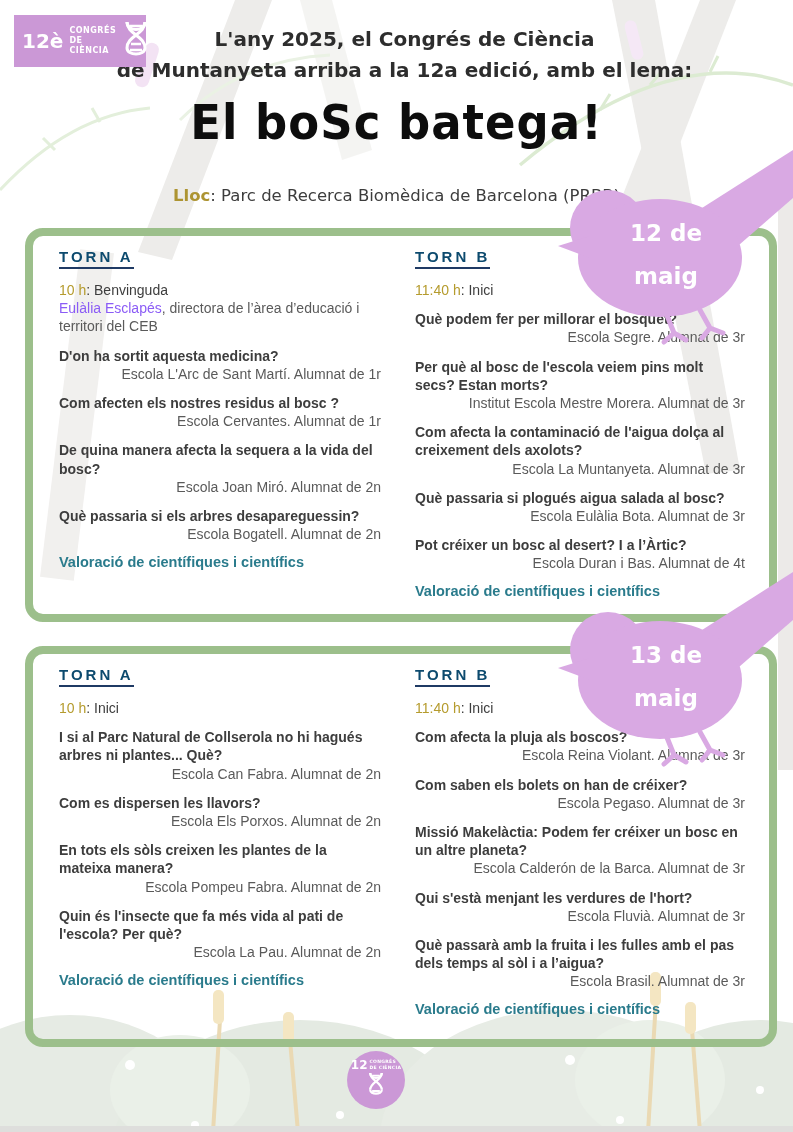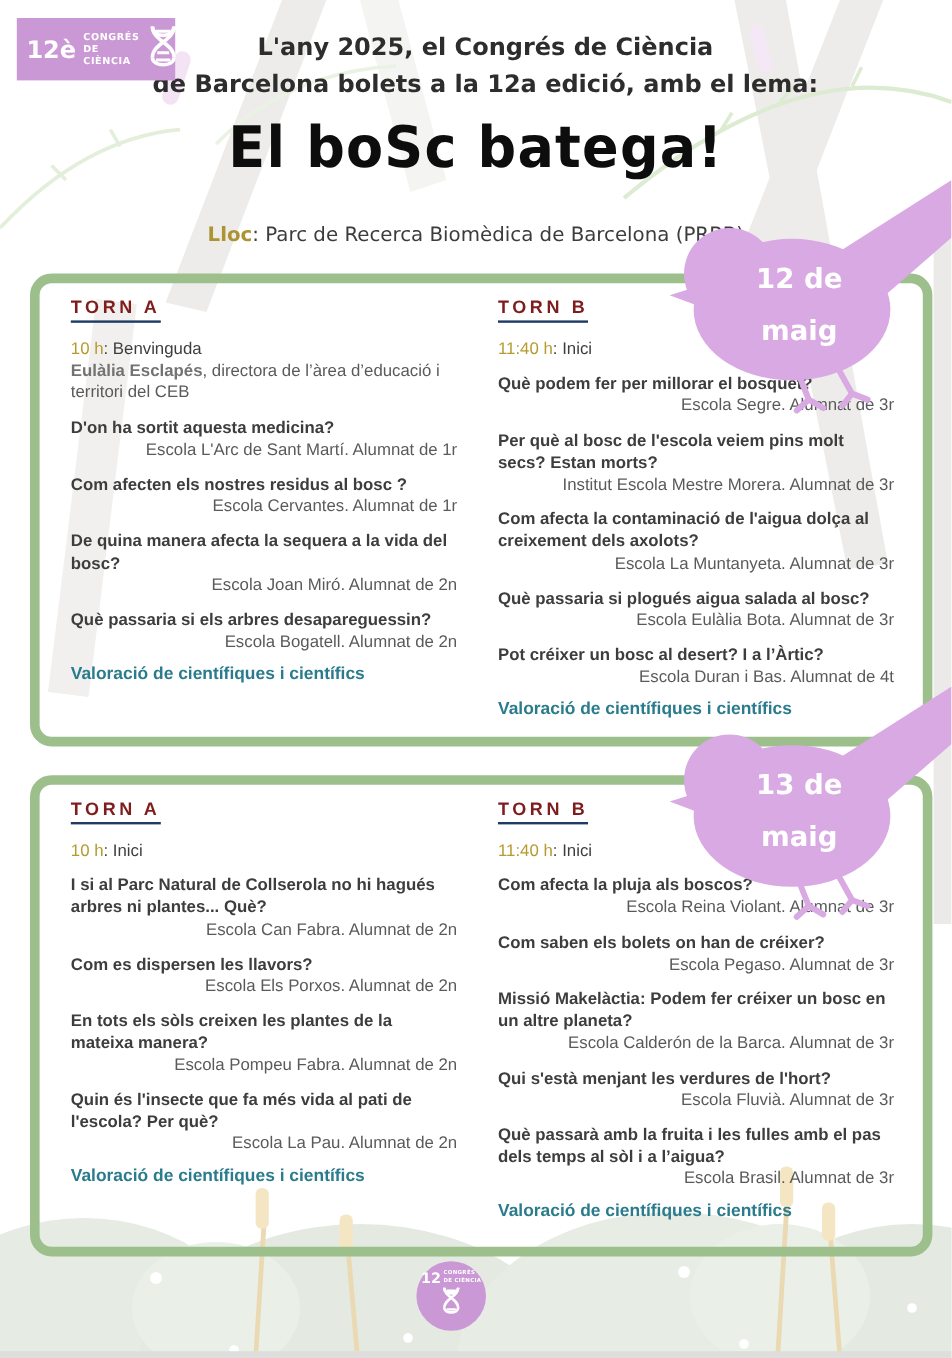--- a/index.html
+++ b/index.html
@@ -38,28 +38,28 @@
   .day-box{
     position:absolute;left:25px;width:752px;box-sizing:border-box;z-index:1;
     border:8px solid #9cbf8b;border-radius:18px;
     padding:12px 24px 8px 26px;display:flex;gap:34px;background:transparent;
   }
   .box-day1{top:228px;height:394px;}
   .box-day2{top:646px;height:401px;}
   .col-a{width:322px;flex:0 0 auto;}
   .col-b{flex:1;}
   .torn-heading{
-    display:inline-block;font-size:15px;font-weight:bold;color:#7f1d1d;
+    display:inline-block;font-size:15px;font-weight:bold;color:#0c4a6e;
     letter-spacing:3px;border-bottom:2.5px solid #1f3a64;padding-bottom:2px;margin-bottom:12px;
   }
   .time-line{font-size:14px;font-weight:normal;color:#3d3d3d;line-height:1.3;}
   .time-label{color:#b59b2d;}
   .opening-block{margin-bottom:11px;}
   .welcome-line{font-size:14px;color:#5a5a5a;line-height:1.3;}
-  .welcome-name{font-weight:bold;color:#737373;}
+  .welcome-name{font-weight:normal;color:#8b5cf6;}
   .time-only{margin-bottom:11px;}
   .item{margin-bottom:11px;}
   .q{font-size:14px;font-weight:bold;color:#3d3d3d;line-height:1.3;}
   .school{font-size:14px;color:#5a5a5a;line-height:1.3;text-align:right;}
   .valoracio{font-size:14.5px;font-weight:bold;color:#2a7b8c;margin-top:2px;}
   
   .bird{position:absolute;right:0;width:235px;height:210px;z-index:2;}
   .bird-1{top:150px;}
   .bird-2{top:572px;}
   .bird svg{position:absolute;inset:0;}
@@ -133,21 +133,21 @@
       <path d="M5,2 C5,12 23,12 23,2 M5,2 C5,12 23,12 23,2" stroke="#fff" stroke-width="3" fill="none"></path>
       <path d="M5,2 C5,14 23,16 23,28 M23,2 C23,14 5,16 5,28" stroke="#fff" stroke-width="3" fill="none"></path>
       <path d="M5,28 C5,36 23,36 23,28" stroke="#fff" stroke-width="3" fill="none"></path>
       <path d="M8,6 h12 M8,30 h12 M9,24 h10" stroke="#fff" stroke-width="2.5"></path>
     </svg>
   </span>
 </div>
 
 <div class="header-lines">
   <div>L'any 2025, el Congrés de Ciència</div>
-  <div>de Barcelona bolets a la 12a edició, amb el lema:</div>
+  <div>de Muntanyeta arriba a la 12a edició, amb el lema:</div>
 </div>
 
 <div class="main-title">El boSc batega!</div>
 
 <div class="location-line">
   <span class="location-label">Lloc</span><span>: Parc de Recerca Biomèdica de Barcelona (PRBB)</span>
 </div>
 
 <div class="day-box box-day1">
   <div class="col-a">

